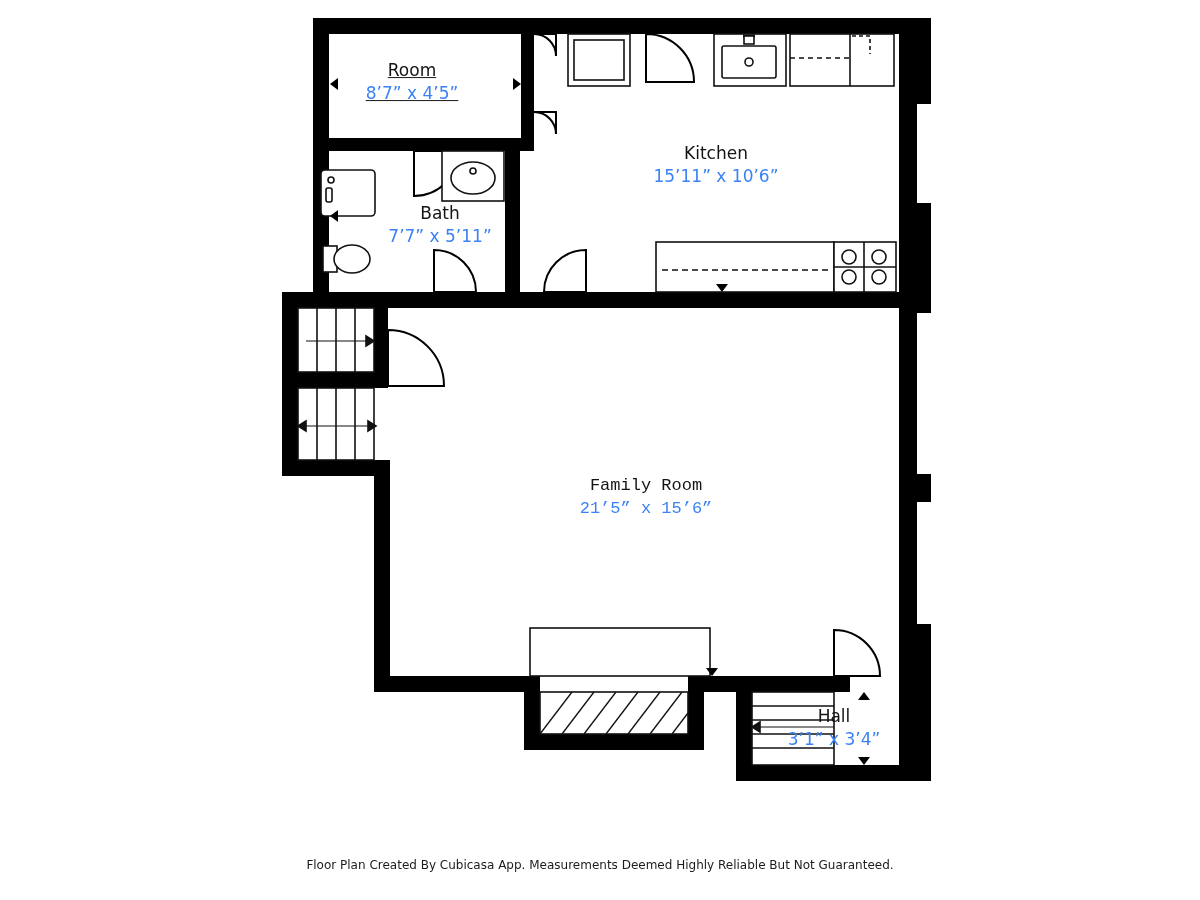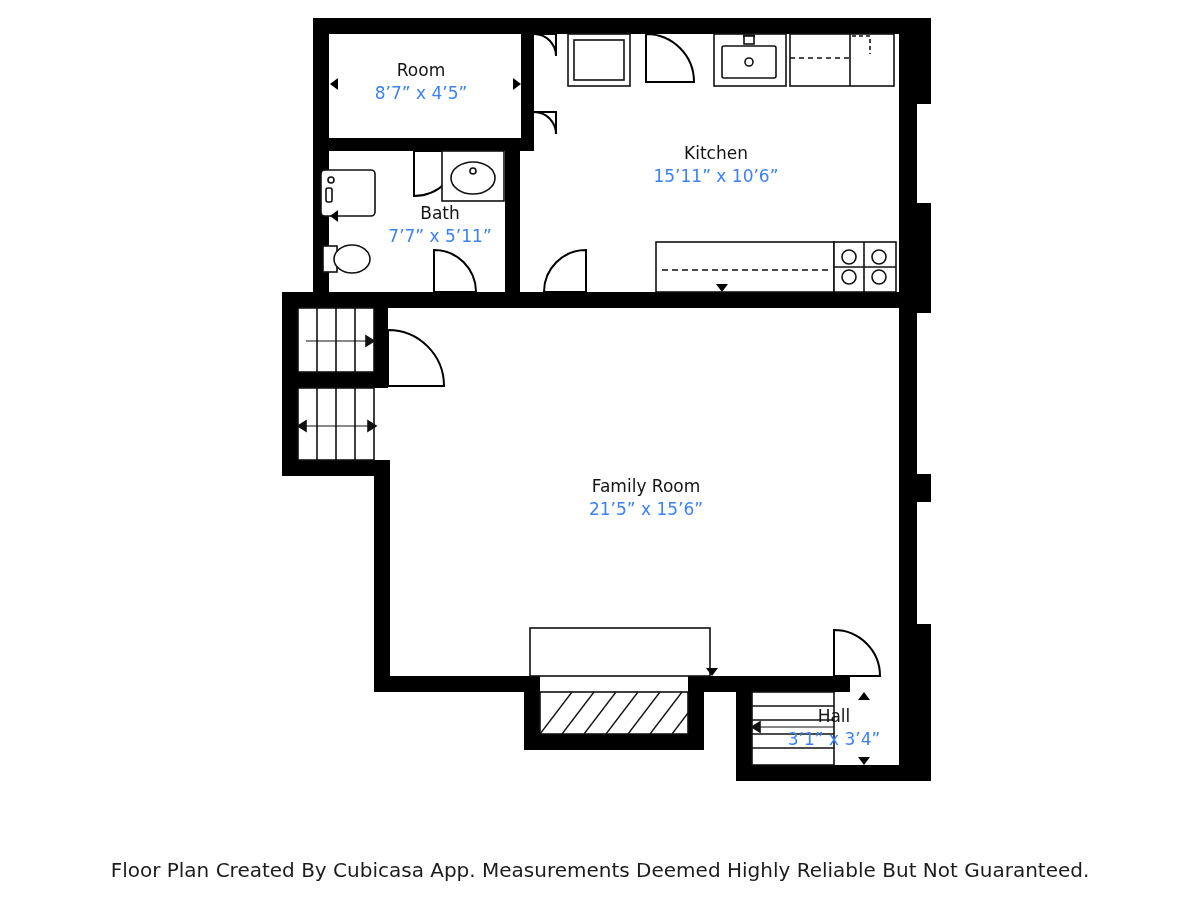--- a/index.html
+++ b/index.html
@@ -37,21 +37,21 @@
     display: block;
     font-size: 17px;
     color: #3b82f6;
   }
   .footer-note {
     position: absolute;
     left: 0;
     width: 1200px;
     top: 858px;
     text-align: center;
-    font-size: 20px;
+    font-size: 12px;
     color: #1c1c1c;
   }
 </style>
 </head>
 <body>
 
 <svg id="floorplan" viewBox="0 0 1200 900" xmlns="http://www.w3.org/2000/svg">
 
   <g fill="#000000">
 
@@ -225,36 +225,36 @@
 
     <path d="M722 292 L716 284 L728 284 Z"></path>
 
     <path d="M712 676 L706 668 L718 668 Z"></path>
 
     <path d="M864 692 L858 700 L870 700 Z"></path>
     <path d="M864 765 L858 757 L870 757 Z"></path>
   </g>
 </svg>
 
-<div class="room-label" style="left:421px; top:82px;">
+<div class="room-label" style="left:412px; top:82px;text-decoration:underline;">
   <span class="rl-name">Room</span>
   <span class="rl-dims">8’7” x 4’5”</span>
 </div>
 
 <div class="room-label" style="left:716px; top:165px;">
   <span class="rl-name">Kitchen</span>
   <span class="rl-dims">15’11” x 10’6”</span>
 </div>
 
 <div class="room-label" style="left:428px; top:225px;margin-left:12px;">
   <span class="rl-name">Bath</span>
   <span class="rl-dims">7’7” x 5’11”</span>
 </div>
 
-<div class="room-label" style="left:646px; top:498px;">
+<div class="room-label" style="left:646px; top:498px;font-family:Liberation Mono, monospace;">
   <span class="rl-name">Family Room</span>
   <span class="rl-dims">21’5” x 15’6”</span>
 </div>
 
 <div class="room-label" style="left:834px; top:728px;">
   <span class="rl-name">Hall</span>
   <span class="rl-dims">3’1” x 3’4”</span>
 </div>
 
 <div class="footer-note">Floor Plan Created By Cubicasa App. Measurements Deemed Highly Reliable But Not Guaranteed.</div>

